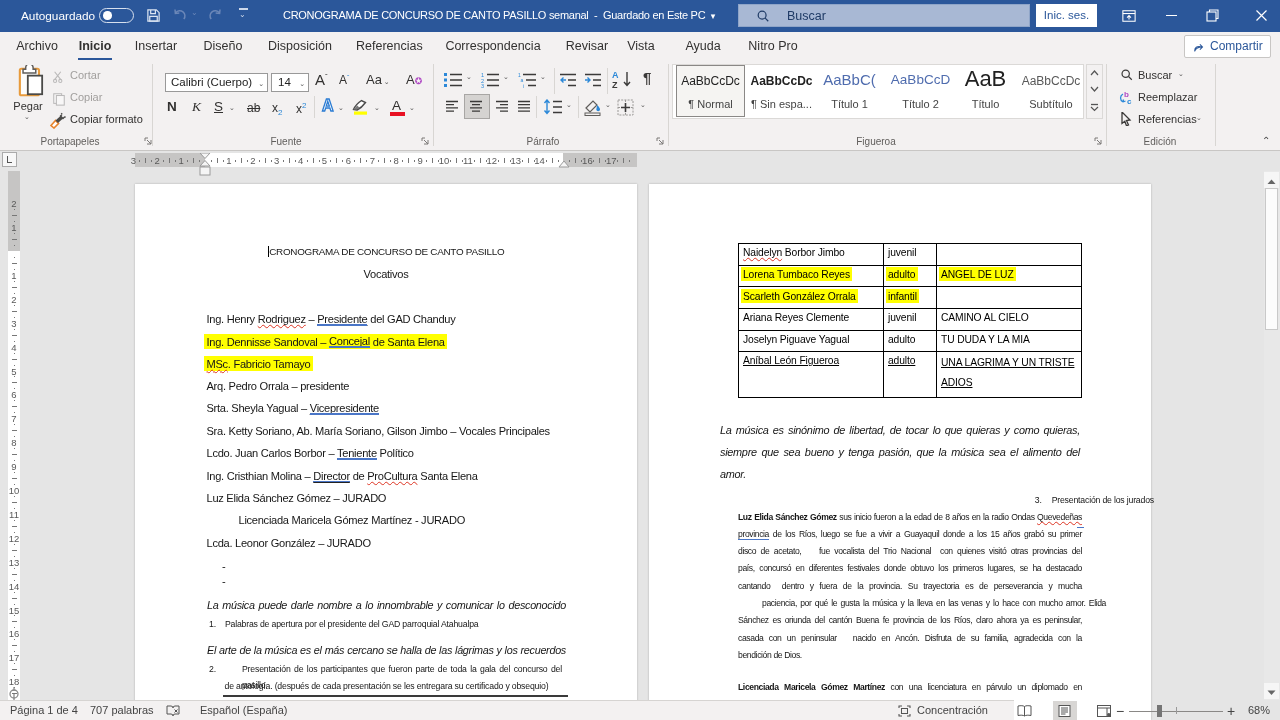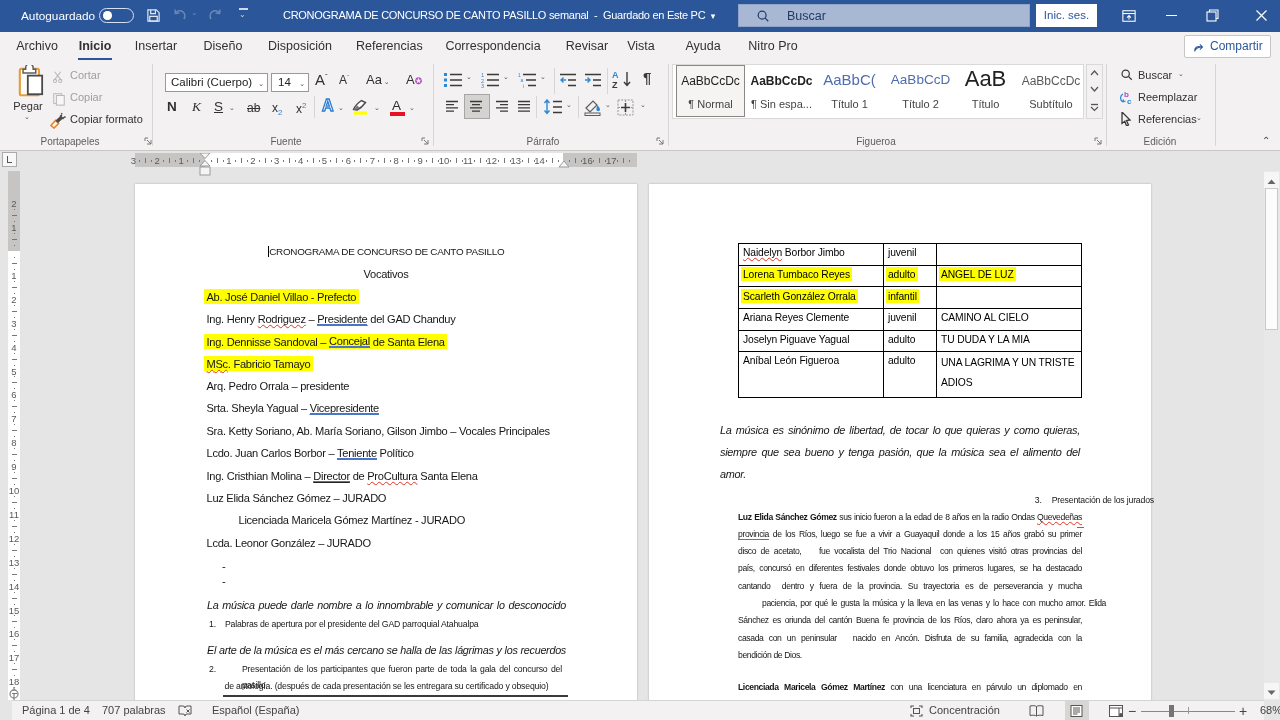--- a/index.html
+++ b/index.html
@@ -49,21 +49,21 @@
 .ul-blu::after { content:""; position:absolute; left:0; right:0; bottom:1.5px; height:1.5px; background:#4a76c7; }
 
 
 #tbl { position:absolute; left:89px; top:59px; border-collapse:collapse; }
 #tbl td { border:1.2px solid #000; font-size:10.3px; letter-spacing:-0.12px; padding:1px 4px; vertical-align:top; line-height:15px; }
 
 
 #sbar { position:absolute; left:1264px; top:171px; width:16px; height:529px; background:#e8e8e8; }
 
 
-#statusbar { position:absolute; left:12px; top:700px; width:1252px; height:20px; background:#f3f1f1; border-top:1px solid #d6d4d2; font-size:11px; color:#444; }
+#statusbar { position:absolute; left:0; top:700px; width:1014px; height:20px; background:#f3f1f1; border-top:1px solid #d6d4d2; font-size:11px; color:#444; }
 .sbitem { position:absolute; top:0; height:20px; line-height:19px; }
 </style>
 </head>
 <body>
 <div id="app">
   <div id="titlebar">
     <div class="abs txt" style="left:21px;top:9px;font-size:11.8px;">Autoguardado</div>
     <div class="abs" style="left:99px;top:8px;width:35px;height:15px;border:1.2px solid #d7e0ee;border-radius:8px;">
       <div class="abs" style="left:3px;top:2px;width:8.5px;height:8.5px;border-radius:50%;background:#fff;"></div>
     </div>
@@ -499,21 +499,20 @@
         <div class="htick" style="top:522.15px;left:4px;height:1px;width:5px;"></div>
       </div>
       <svg class="abs" style="left:0px;top:516px;" width="12" height="13" viewBox="0 0 12 13">
         <circle cx="6" cy="7" r="4" fill="none" stroke="#8a8a8a" stroke-width="1.3"></circle>
         <path d="M6 0 V4 M6 7 v6" stroke="#8a8a8a" stroke-width="1.3"></path>
       </svg>
     </div>
   <div id="page1" class="page">
     <div class="dl" style="top:60px;left:0;width:502px;text-align:center;font-size:9.9px;"><span style="border-left:1px solid #000;padding-left:.5px;">CRONOGRAMA DE CONCURSO DE CANTO PASILLO</span></div>
     <div class="dl" style="top:82.3px;left:0;width:502px;text-align:center;">Vocativos</div>
-    <div class="dl" style="top:104.7px;"><span class="hl">Ab. José Daniel Villao - Prefecto</span></div>
     <div class="dl" style="top:127px;">Ing. Henry <span class="sq-red">Rodriguez</span> – <span class="ul-blu">Presidente</span> del GAD Chanduy</div>
     <div class="dl" style="top:149.4px;"><span class="hl">Ing. Dennisse Sandoval – <span class="ul-blu">Concejal</span> de Santa Elena</span></div>
     <div class="dl" style="top:171.7px;"><span class="hl"><span class="sq-red">MSc</span>. Fabricio Tamayo</span></div>
     <div class="dl" style="top:194.1px;">Arq. Pedro Orrala – presidente</div>
     <div class="dl" style="top:216.4px;">Srta. Sheyla Yagual – <span class="ul-blu">Vicepresidente</span></div>
     <div class="dl" style="top:238.8px;">Sra. Ketty Soriano, Ab. María Soriano, Gilson Jimbo – Vocales Principales</div>
     <div class="dl" style="top:261.1px;">Lcdo. Juan Carlos Borbor – <span class="ul-blu">Teniente</span> Político</div>
     <div class="dl" style="top:283.5px;">Ing. Cristhian Molina – <span class="ul-blu">Director</span> de <span class="sq-red">ProCultura</span> Santa Elena</div>
     <div class="dl" style="top:305.8px;">Luz Elida Sánchez Gómez – JURADO</div>
     <div class="dl" style="top:328.2px;margin-left:32px;">Licenciada Maricela Gómez Martínez - JURADO</div>
@@ -551,21 +550,21 @@
       <tr style="height:21.7px;">
             <td>Ariana Reyes Clemente</td>
             <td>juvenil</td>
             <td>CAMINO AL CIELO</td>
           </tr>
       <tr style="height:21.7px;">
             <td>Joselyn Piguave Yagual</td>
             <td>adulto</td>
             <td>TU DUDA Y LA MIA</td>
           </tr>
-      <tr style="height:45.6px;">
+      <tr style="height:45.6px;text-decoration:underline;">
             <td>Aníbal León Figueroa</td>
             <td>adulto</td>
             <td style="line-height:19.5px;">UNA LAGRIMA Y UN TRISTE ADIOS</td>
           </tr>
     </tbody>
       </table>
     <div class="dl it itp just" style="top:238.3px;left:71px;width:360px;">La música es sinónimo de libertad, de tocar lo que quieras y como quieras,</div>
     <div class="dl it itp just" style="top:260.3px;left:71px;width:360px;">siempre que sea bueno y tenga pasión, que la música sea el alimento del</div>
     <div class="dl it itp" style="top:281.7px;left:71px;">amor.</div>
     <div class="dl sm" style="top:307.6px;left:69px;text-align:right;">3.<span style="display:inline-block;width:10px;"></span>Presentación de los jurados</div>

